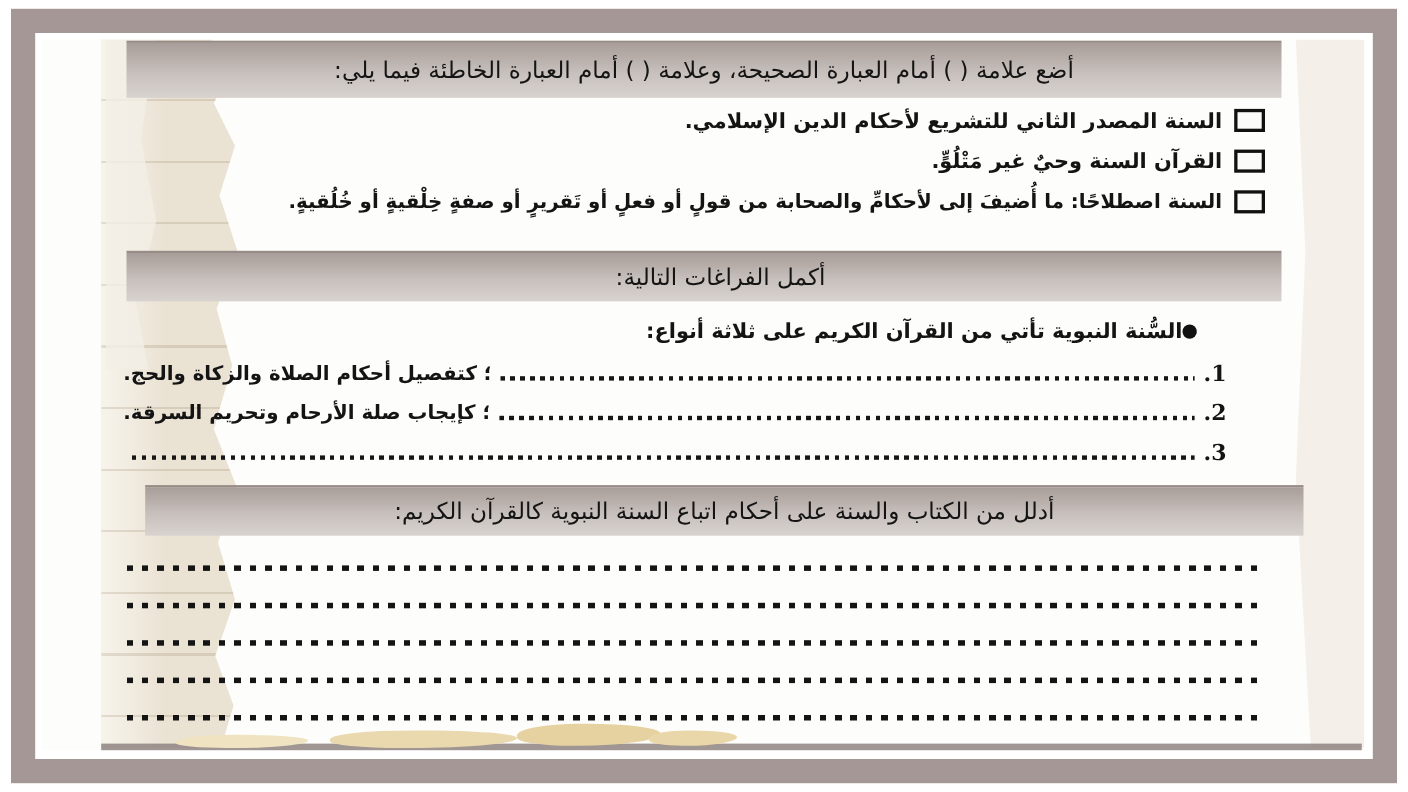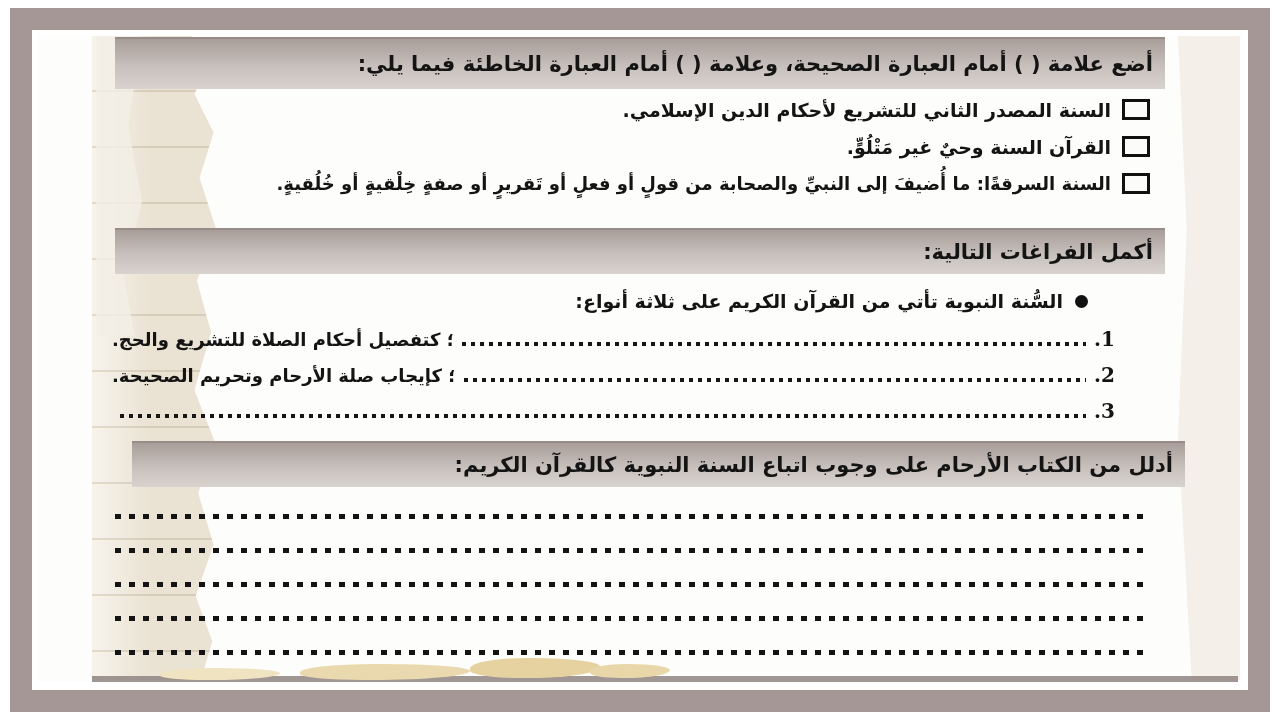--- a/index.html
+++ b/index.html
@@ -27,30 +27,30 @@
   
   .crumb{position:absolute;background:#e9d7aa;border-radius:46% 54% 60% 40%/55% 45% 60% 40%;}
   .crumb.c1{left:300px;top:664px;width:170px;height:16px;background:#ead9ae;}
   .crumb.c2{left:470px;top:658px;width:130px;height:20px;background:#e6d2a0;}
   .crumb.c3{left:590px;top:664px;width:80px;height:14px;}
   .crumb.c4{left:160px;top:668px;width:120px;height:12px;background:#efe3c2;}
   
   .bar{position:absolute;height:52px;display:flex;align-items:center;direction:rtl;
        background:linear-gradient(180deg,#a89d99 0%,#c7c0bc 55%,#d9d3cf 100%);
        border-top:2px solid #978c88;padding:0 12px;box-sizing:border-box;}
-  .bar .bar-text{font-weight:bold;font-size:21px;letter-spacing:0;width:100%;text-align:right;
+  .bar .bar-text{font-weight:normal;font-size:21px;letter-spacing:0;width:100%;text-align:center;
        direction:rtl;unicode-bidi:plaintext;}
   
   .cb-row{position:absolute;left:115px;width:1035px;height:32px;direction:rtl;
           display:flex;align-items:flex-start;gap:11px;}
   .checkbox{width:22px;height:15px;border:3px solid #111;background:#fbfbfa;flex:0 0 auto;}
   .cb-text{font-weight:bold;font-size:19px;white-space:nowrap;}
   
   .bullet-row{position:absolute;left:500px;width:588px;height:30px;direction:rtl;
-              display:flex;align-items:center;gap:12px;}
+              display:flex;align-items:center;gap:0;}
   .bullet-dot{width:13px;height:13px;border-radius:50%;background:#111;flex:0 0 auto;}
   .bullet-text{font-weight:bold;font-size:19px;white-space:nowrap;}
   
   .num-row{position:absolute;left:112px;width:1003px;height:30px;direction:rtl;
            display:flex;align-items:center;}
   .num-label{font-family:"DejaVu Serif",serif;font-weight:bold;font-size:20px;flex:0 0 auto;}
   .num-dots{flex:1 1 auto;height:4px;margin:10px 8px 0 8px;align-self:center;
      background:repeating-linear-gradient(90deg,#161616 0 4px,transparent 4px 9px);}
   .num-text{font-weight:bold;font-size:18px;white-space:nowrap;flex:0 0 auto;}
   
@@ -80,49 +80,49 @@
   <div class="cb-row" style="top:99px;">
     <span class="checkbox"></span>
     <span class="cb-text">السنة المصدر الثاني للتشريع لأحكام الدين الإسلامي.</span>
   </div>
   <div class="cb-row" style="top:136px;">
     <span class="checkbox"></span>
     <span class="cb-text">القرآن السنة وحيٌ غير مَتْلُوٍّ.</span>
   </div>
   <div class="cb-row" style="top:173px;">
     <span class="checkbox"></span>
-    <span class="cb-text" style="font-size:18px;">السنة السرقةًا: ما أُضيفَ إلى النبيِّ والصحابة من قولٍ أو فعلٍ أو تَقريرٍ أو صفةٍ خِلْقيةٍ أو خُلُقيةٍ.</span>
+    <span class="cb-text" style="font-size:18px;">السنة اصطلاحًا: ما أُضيفَ إلى لأحكامِّ والصحابة من قولٍ أو فعلٍ أو تَقريرٍ أو صفةٍ خِلْقيةٍ أو خُلُقيةٍ.</span>
   </div>
 
   <div class="bar" style="left:115px;top:228px;width:1050px;height:46px;padding-left:42px;">
     <div class="bar-text">أكمل الفراغات التالية:</div>
   </div>
 
   <div class="bullet-row" style="top:286px;">
     <span class="bullet-dot"></span>
     <span class="bullet-text">السُّنة النبوية تأتي من القرآن الكريم على ثلاثة أنواع:</span>
   </div>
 
   <div class="num-row" style="top:324px;">
     <span class="num-label">1.</span>
     <span class="num-dots"></span>
-    <span class="num-text">؛ كتفصيل أحكام الصلاة للتشريع والحج.</span>
+    <span class="num-text">؛ كتفصيل أحكام الصلاة والزكاة والحج.</span>
   </div>
   <div class="num-row" style="top:360px;">
     <span class="num-label">2.</span>
     <span class="num-dots"></span>
-    <span class="num-text">؛ كإيجاب صلة الأرحام وتحريم الصحيحة.</span>
+    <span class="num-text">؛ كإيجاب صلة الأرحام وتحريم السرقة.</span>
   </div>
   <div class="num-row" style="top:396px;">
     <span class="num-label">3.</span>
     <span class="num-dots"></span>
   </div>
 
   <div class="bar" style="left:132px;top:441px;width:1053px;height:46px;">
-    <div class="bar-text">أدلل من الكتاب الأرحام على وجوب اتباع السنة النبوية كالقرآن الكريم:</div>
+    <div class="bar-text">أدلل من الكتاب والسنة على أحكام اتباع السنة النبوية كالقرآن الكريم:</div>
   </div>
 
   <div class="answer-line" style="top:514px;"></div>
   <div class="answer-line" style="top:548px;"></div>
   <div class="answer-line" style="top:582px;"></div>
   <div class="answer-line" style="top:616px;"></div>
   <div class="answer-line" style="top:650px;"></div>
 
 </div>
 

